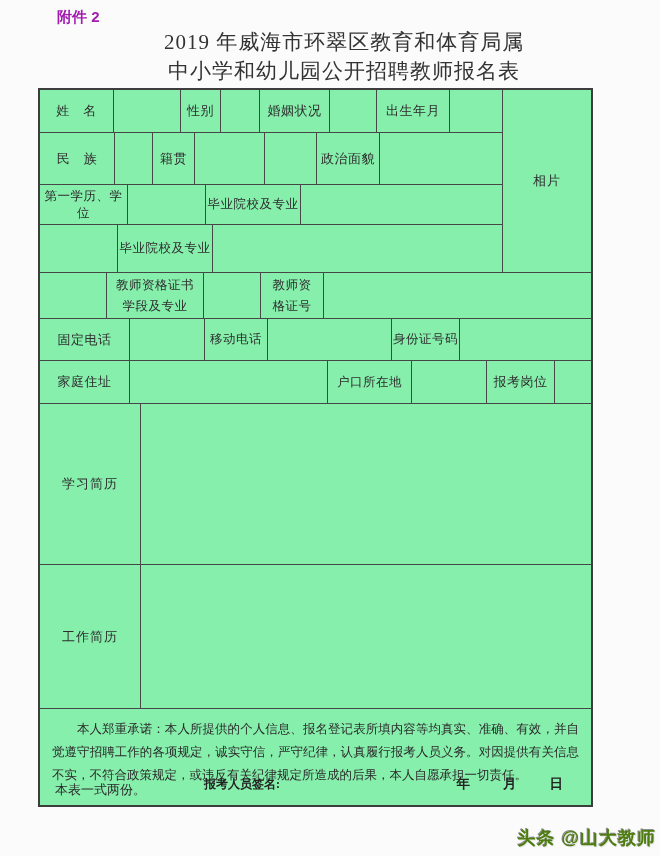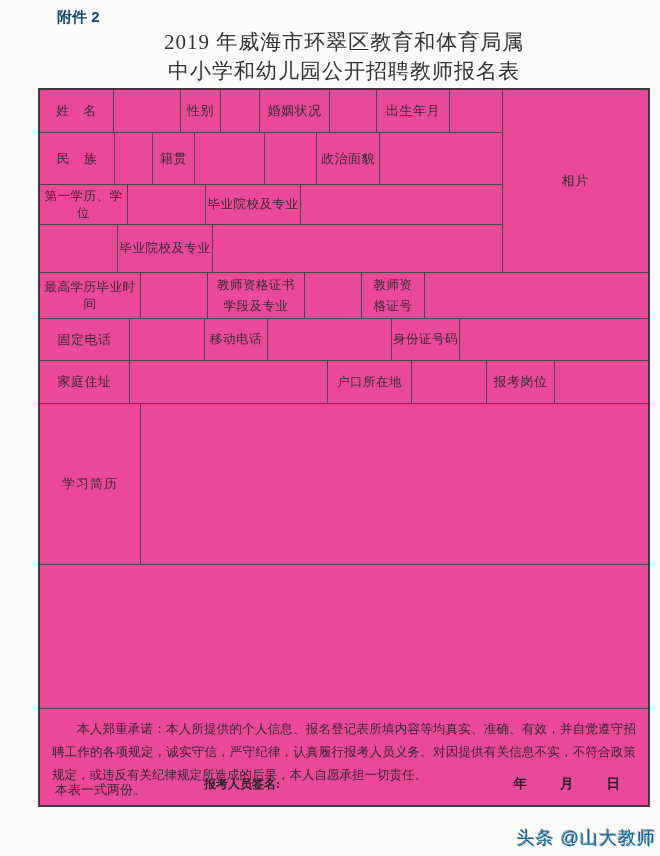--- a/index.html
+++ b/index.html
@@ -5,31 +5,31 @@
   html,body{margin:0;padding:0;}
   body{
     width:660px;height:856px;position:relative;overflow:hidden;
     background:#fbfbfb;
     font-family:"Liberation Serif","DejaVu Serif",serif;
     color:#2b2b2b;
     -webkit-font-smoothing:antialiased;
   }
   .attachment{
     position:absolute;left:57px;top:8px;
-    font-size:15px;font-weight:bold;color:#0c4a6e;
+    font-size:15px;font-weight:bold;color:#a21caf;
     font-family:"Liberation Sans","DejaVu Sans",sans-serif;
   }
   .title-block{
     position:absolute;left:0;right:0;top:28px;text-align:center;
     transform:translateX(14px);
     font-size:21px;color:#333;letter-spacing:1px;line-height:29px;
   }
   .form-table{
-    position:absolute;left:38px;top:88px;width:612px;height:719px;
-    border:2px solid #3d3d3d;background:#ec4899;
+    position:absolute;left:38px;top:88px;width:555px;height:719px;
+    border:2px solid #3d3d3d;background:#86efac;
     display:flex;flex-direction:column;box-sizing:border-box;
     font-size:13px;
   }
   .row{display:flex;flex-shrink:0;}
   .cell{
     box-sizing:border-box;
     border-right:1px solid #474747;border-bottom:1px solid #474747;
     display:flex;align-items:center;justify-content:center;
     text-align:center;overflow:hidden;
   }
@@ -59,21 +59,21 @@
   }
   .date-label{
     position:absolute;right:26px;bottom:12px;
     font-weight:bold;font-size:13.5px;color:#222;letter-spacing:2px;
   }
   .footer-note{
     position:absolute;left:55px;top:781px;font-size:13px;color:#2b2b2b;
   }
   .watermark{
     position:absolute;right:4px;top:826px;
-    font-size:18px;font-weight:normal;color:#0369a1;
+    font-size:18px;font-weight:bold;color:#4d7c0f;
     text-shadow:1px 1px 0 #e8e8e8,-1px -1px 0 #8f8f8f;
     font-family:"Liberation Sans","DejaVu Sans",sans-serif;
     letter-spacing:1px;
   }
 </style>
 </head>
 <body>
 
 <div class="attachment">附件 2</div>
 
@@ -119,21 +119,20 @@
         <div class="cell" style="width:78px"></div>
         <div class="cell label" style="width:95px;font-size:12.5px">毕业院校及专业</div>
         <div class="cell grow"></div>
       </div>
 
     </div>
     <div class="photo-cell label">相片</div>
   </div>
 
   <div class="row" style="height:46px">
-    <div class="cell label" style="width:101px;font-size:12.5px">最高学历毕业时间</div>
     <div class="cell" style="width:67px"></div>
     <div class="cell label pre" style="width:97px;font-size:12.5px">教师资格证书
 学段及专业</div>
     <div class="cell" style="width:57px"></div>
     <div class="cell label pre" style="width:63px;font-size:12.5px">教师资
 格证号</div>
     <div class="cell grow last"></div>
   </div>
 
   <div class="row" style="height:42px">
@@ -153,20 +152,21 @@
     <div class="cell label" style="width:68px">报考岗位</div>
     <div class="cell grow last"></div>
   </div>
 
   <div class="row big-row" style="height:161px">
     <div class="cell label" style="width:101px">学习简历</div>
     <div class="cell grow last"></div>
   </div>
 
   <div class="row big-row" style="height:144px">
+    <div class="cell label" style="width:101px">工作简历</div>
     <div class="cell grow last"></div>
   </div>
 
   <div class="pledge-cell">
     <div class="pledge-text">本人郑重承诺：本人所提供的个人信息、报名登记表所填内容等均真实、准确、有效，并自觉遵守招聘工作的各项规定，诚实守信，严守纪律，认真履行报考人员义务。对因提供有关信息不实，不符合政策规定，或违反有关纪律规定所造成的后果，本人自愿承担一切责任。</div>
     <div class="sig-label">报考人员签名:</div>
     <div class="date-label">年　　月　　日</div>
   </div>
 
 </div>

